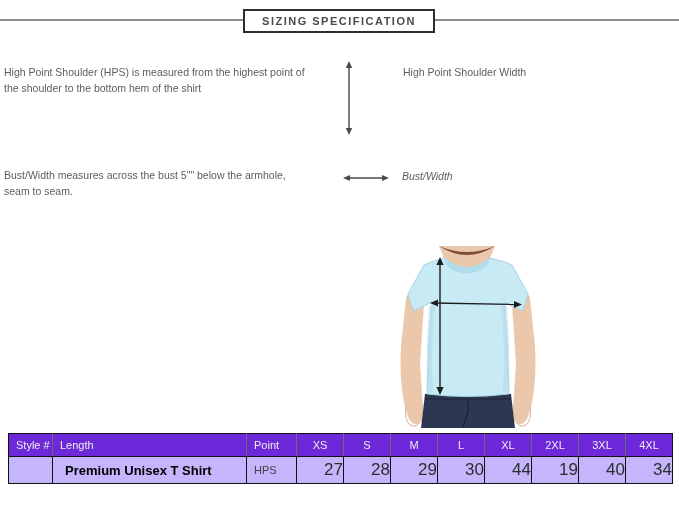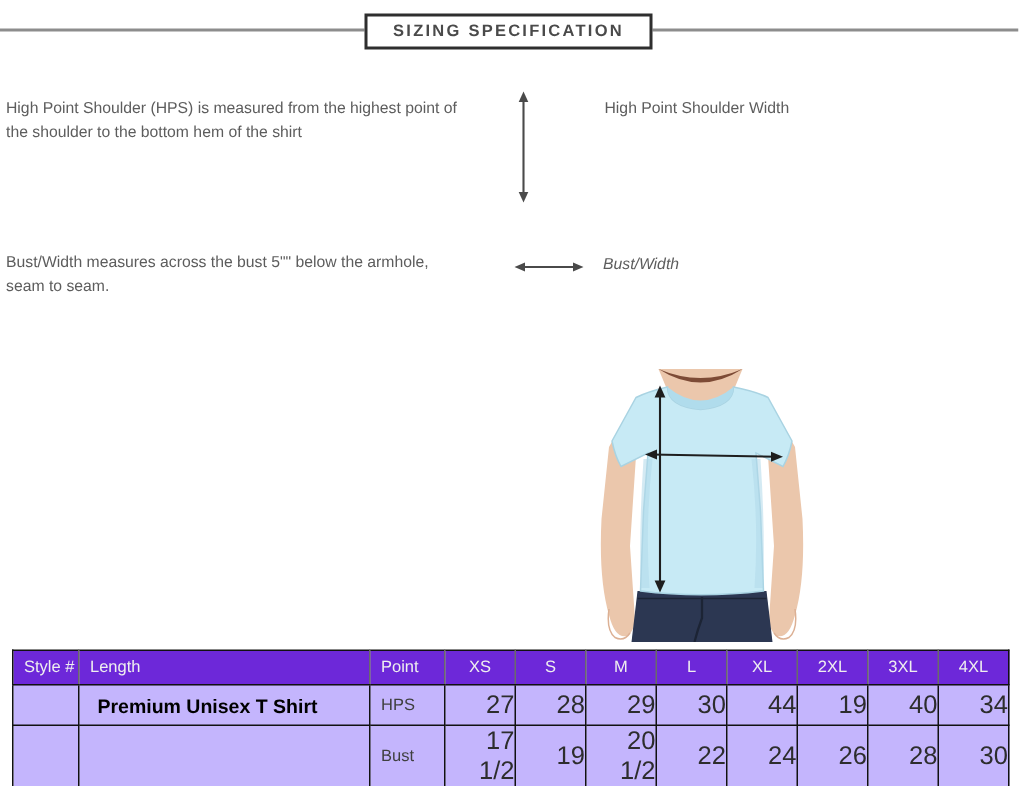--- a/index.html
+++ b/index.html
@@ -144,27 +144,14 @@
       <td class="spec-cell">HPS</td>
       <td class="num-cell">27</td>
       <td class="num-cell">28</td>
       <td class="num-cell">29</td>
       <td class="num-cell">30</td>
       <td class="num-cell">44</td>
       <td class="num-cell">19</td>
       <td class="num-cell">40</td>
       <td class="num-cell">34</td>
     </tr>
-    <tr class="row-bust">
-      <td></td>
-      <td class="style-cell"></td>
-      <td class="spec-cell">Bust</td>
-      <td class="num-cell">17 1/2</td>
-      <td class="num-cell">19</td>
-      <td class="num-cell">20 1/2</td>
-      <td class="num-cell">22</td>
-      <td class="num-cell">24</td>
-      <td class="num-cell">26</td>
-      <td class="num-cell">28</td>
-      <td class="num-cell">30</td>
-    </tr>
   </tbody>
 </table>
 
 </body></html>

